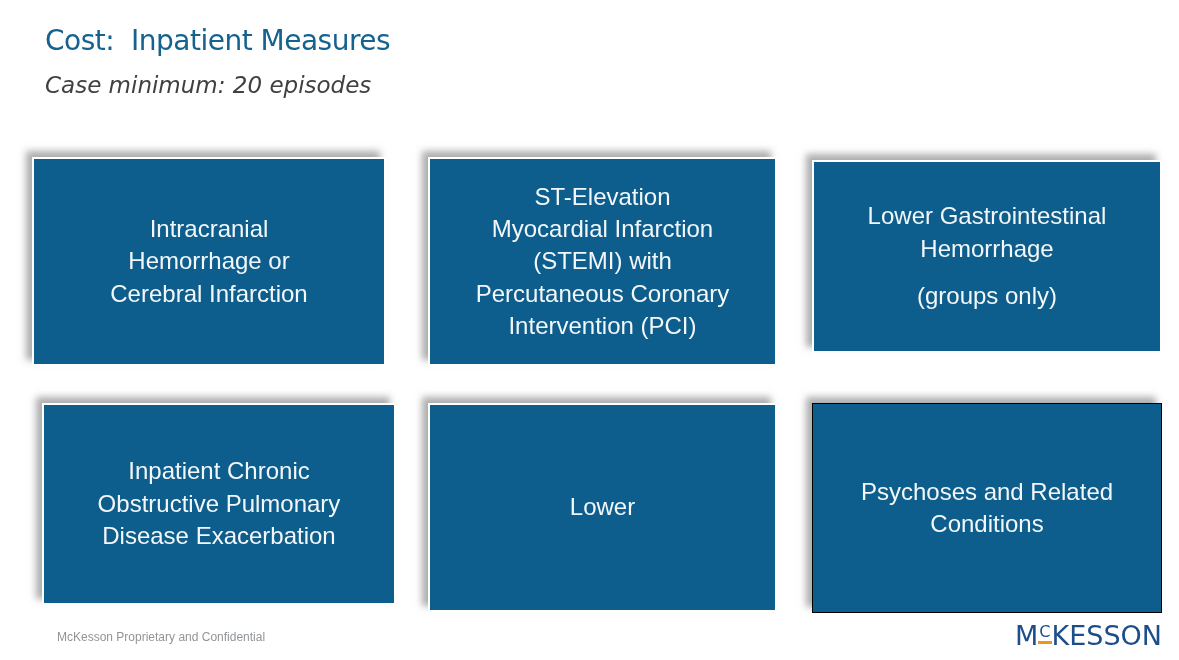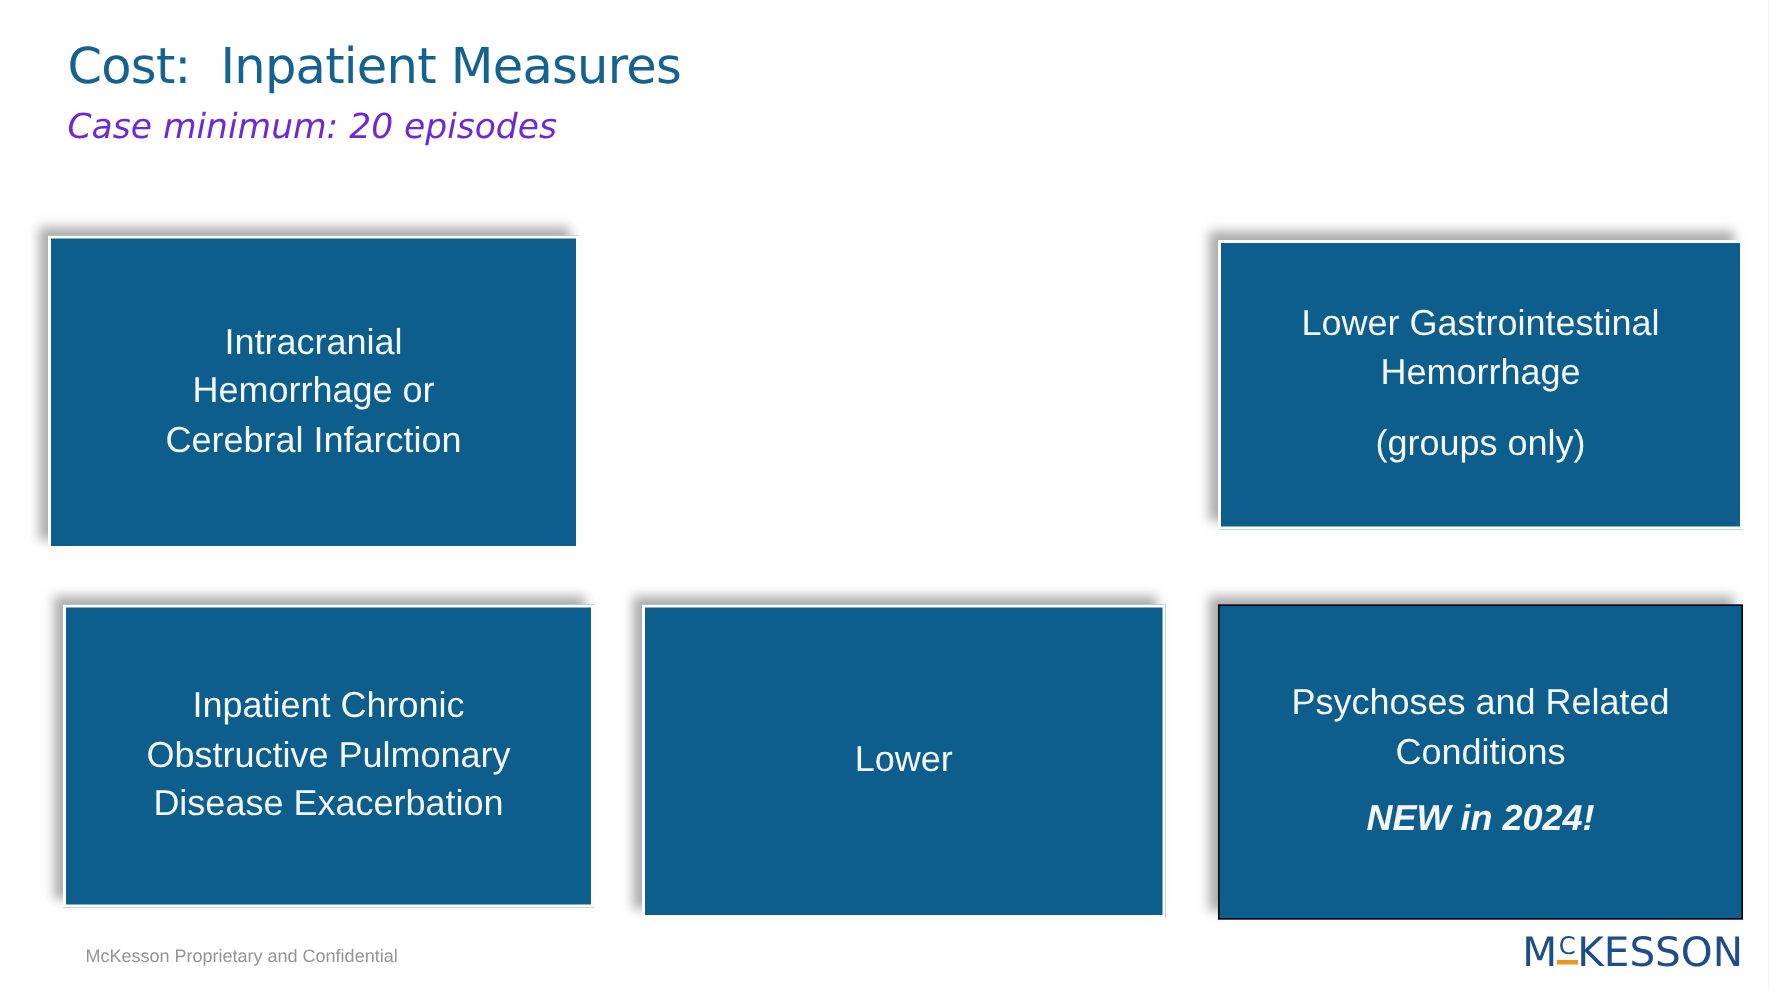--- a/index.html
+++ b/index.html
@@ -12,36 +12,36 @@
     font-family: "Liberation Sans", sans-serif;
   }
 
   
   .title {
     position: absolute;
     left: 45px;
     top: 24px;
     margin: 0;
     font-family: "DejaVu Sans", sans-serif;
-    font-size: 33px;
+    font-size: 28px;
     font-weight: 500;
     letter-spacing: -0.5px;
     color: #156290;
     white-space: pre-wrap;
   }
   .subtitle {
     position: absolute;
     left: 45px;
     top: 72px;
     margin: 0;
     font-family: "DejaVu Sans", sans-serif;
     font-size: 23px;
     font-weight: 400;
     font-style: italic;
-    color: #6d28d9;
+    color: #404040;
     white-space: pre-wrap;
   }
 
   
   .card {
     position: absolute;
     box-sizing: border-box;
     background: #0d5e8c;
     border: 2px solid #ffffff;
     box-shadow: -6px -6px 7px rgba(105,105,105,0.55);
@@ -106,40 +106,46 @@
 
   <h1 class="title">Cost:  Inpatient Measures</h1>
   <h2 class="subtitle">Case minimum: 20 episodes</h2>
 
   <div class="card card-1">
     <div class="card-text">Intracranial
 Hemorrhage or
 Cerebral Infarction</div>
   </div>
 
+  <div class="card card-2">
+    <div class="card-text">ST-Elevation
+Myocardial Infarction
+(STEMI) with
+Percutaneous Coronary
+Intervention (PCI)</div>
+  </div>
 
   <div class="card card-4">
     <div class="card-text">Inpatient Chronic
 Obstructive Pulmonary
 Disease Exacerbation</div>
   </div>
 
   <div class="card card-3">
     <div class="card-text">Lower Gastrointestinal
 Hemorrhage</div>
     <div class="card-note">(groups only)</div>
   </div>
 
   <div class="card card-5">
     <div class="card-text">Lower</div>
   </div>
 
   <div class="card card-6 highlight">
     <div class="card-text">Psychoses and Related
 Conditions</div>
-    <div class="card-note">NEW in 2024!</div>
   </div>
 
   <div class="confidential">McKesson Proprietary and Confidential</div>
 
   <div class="logo"><span>M</span><span class="logo-c">C</span><span>KESSON</span></div>
 
 </div>
 
 </body></html>

